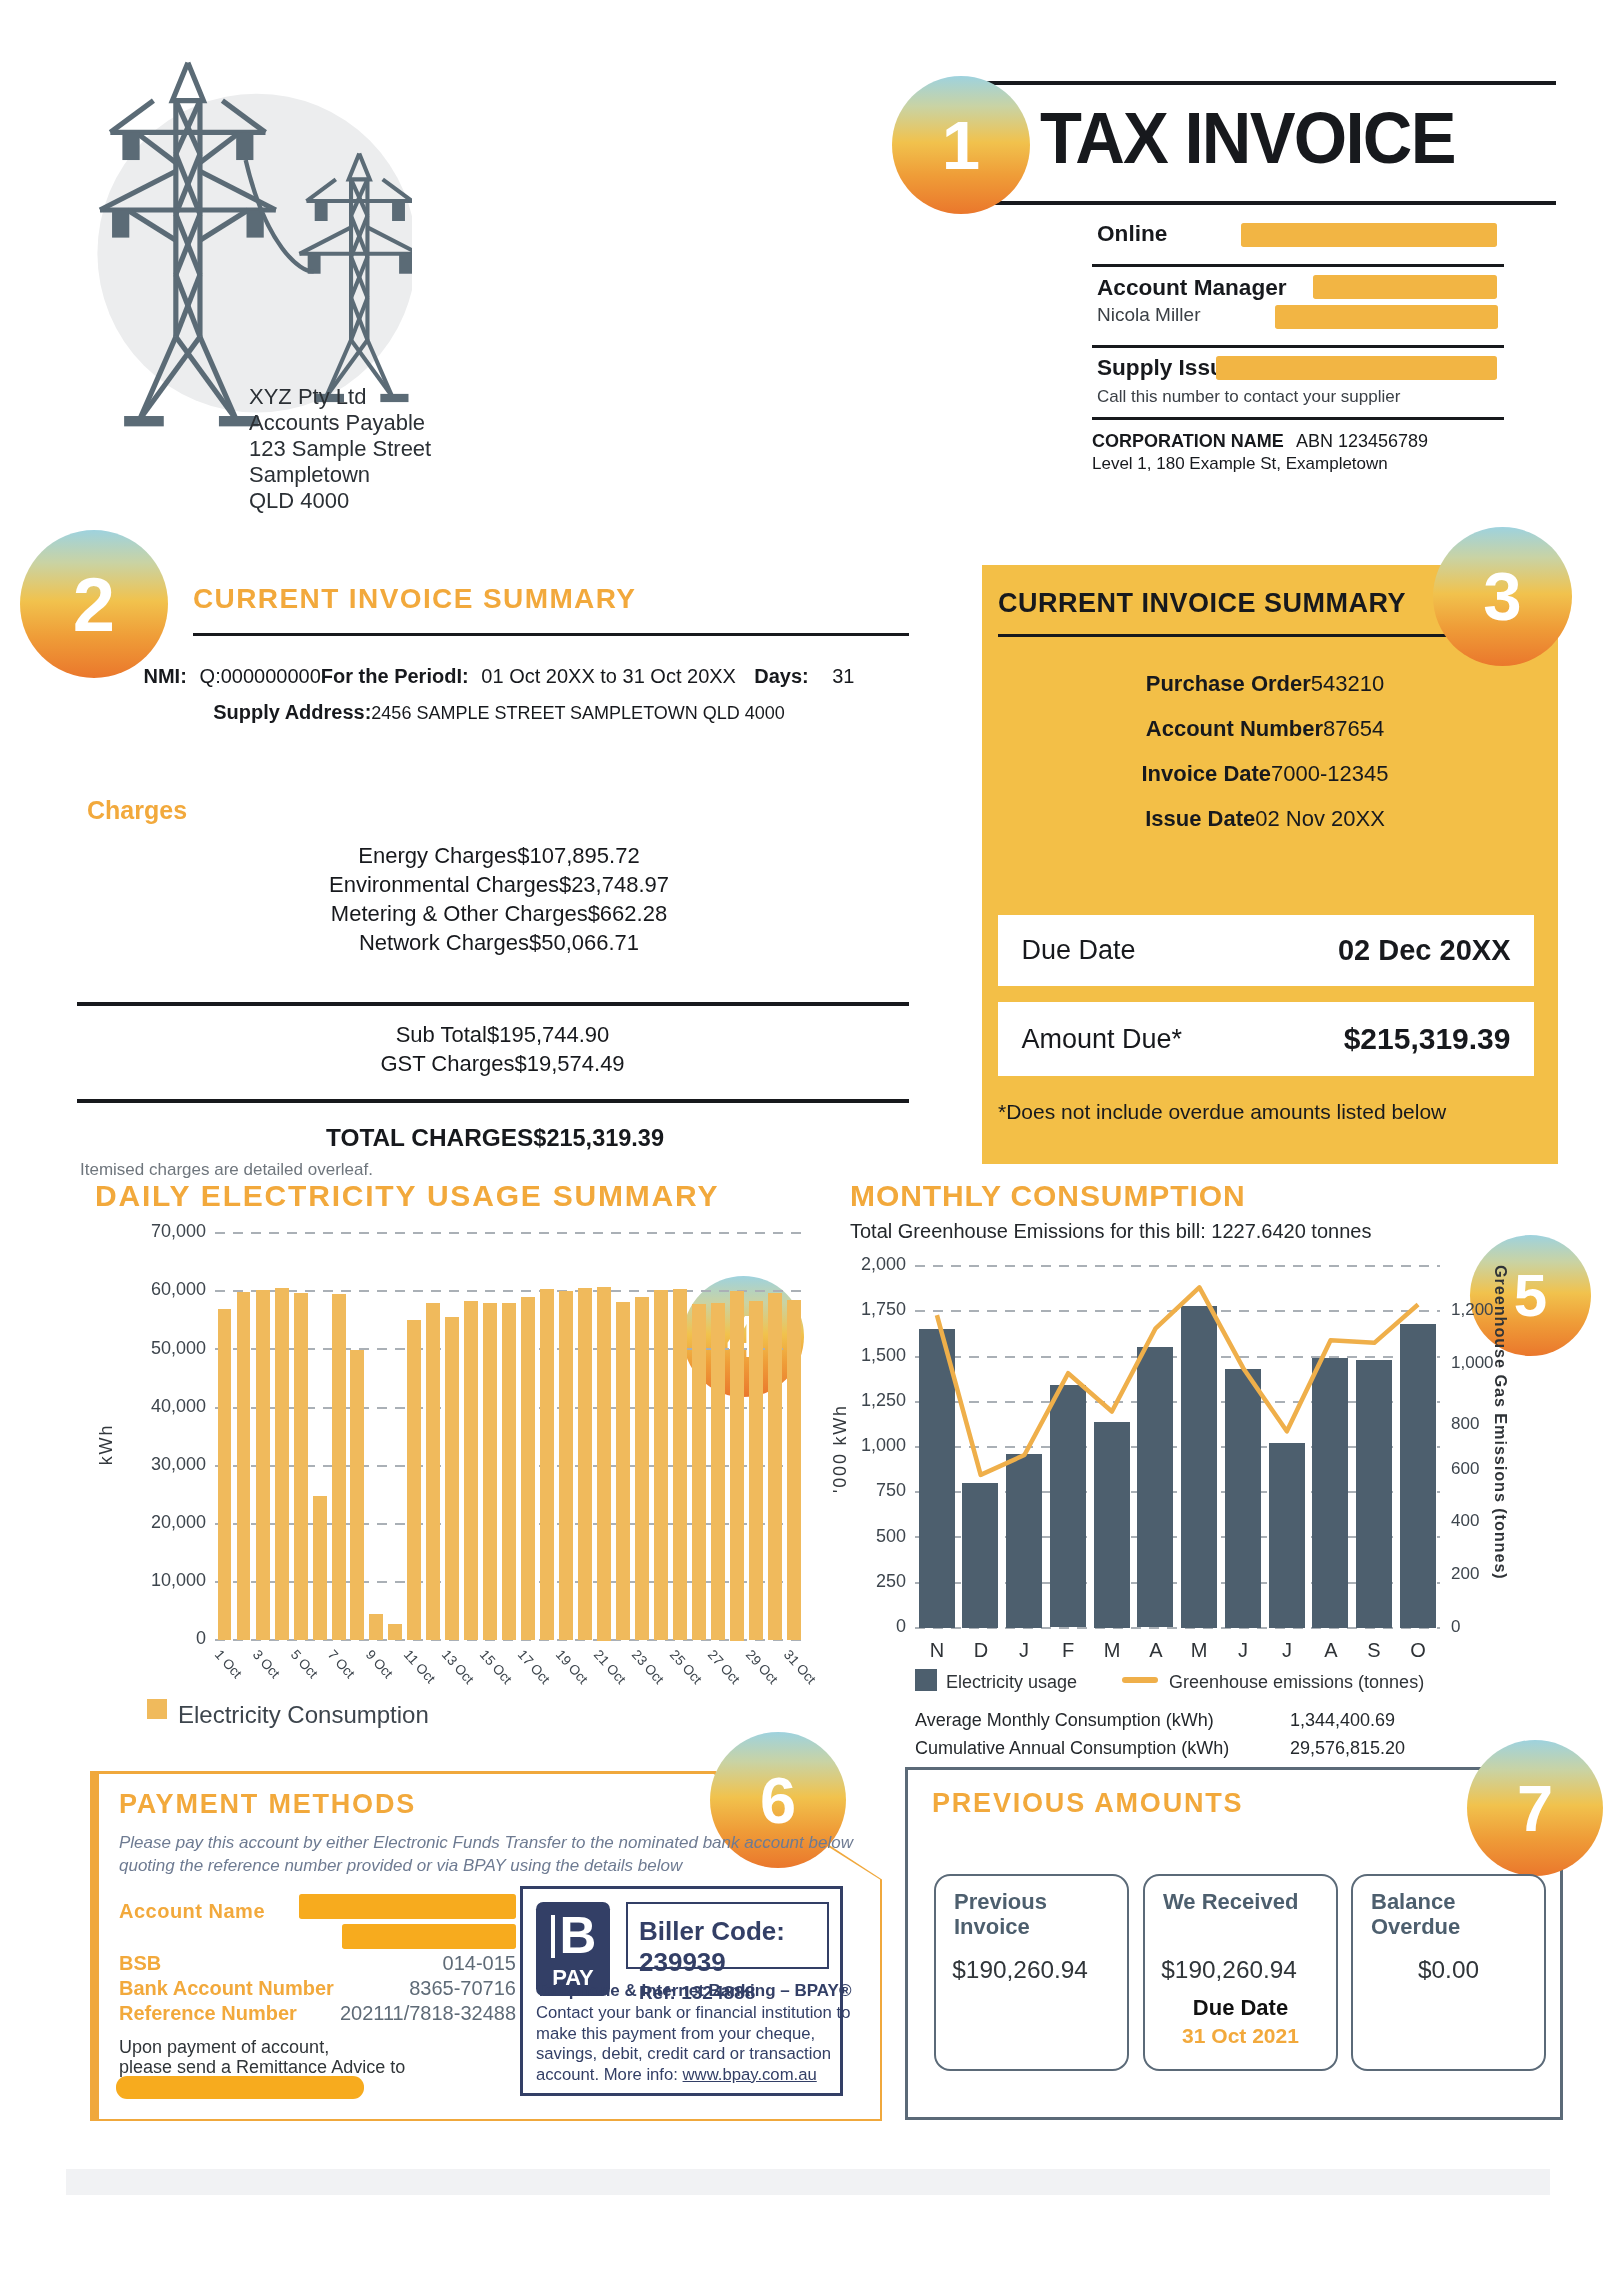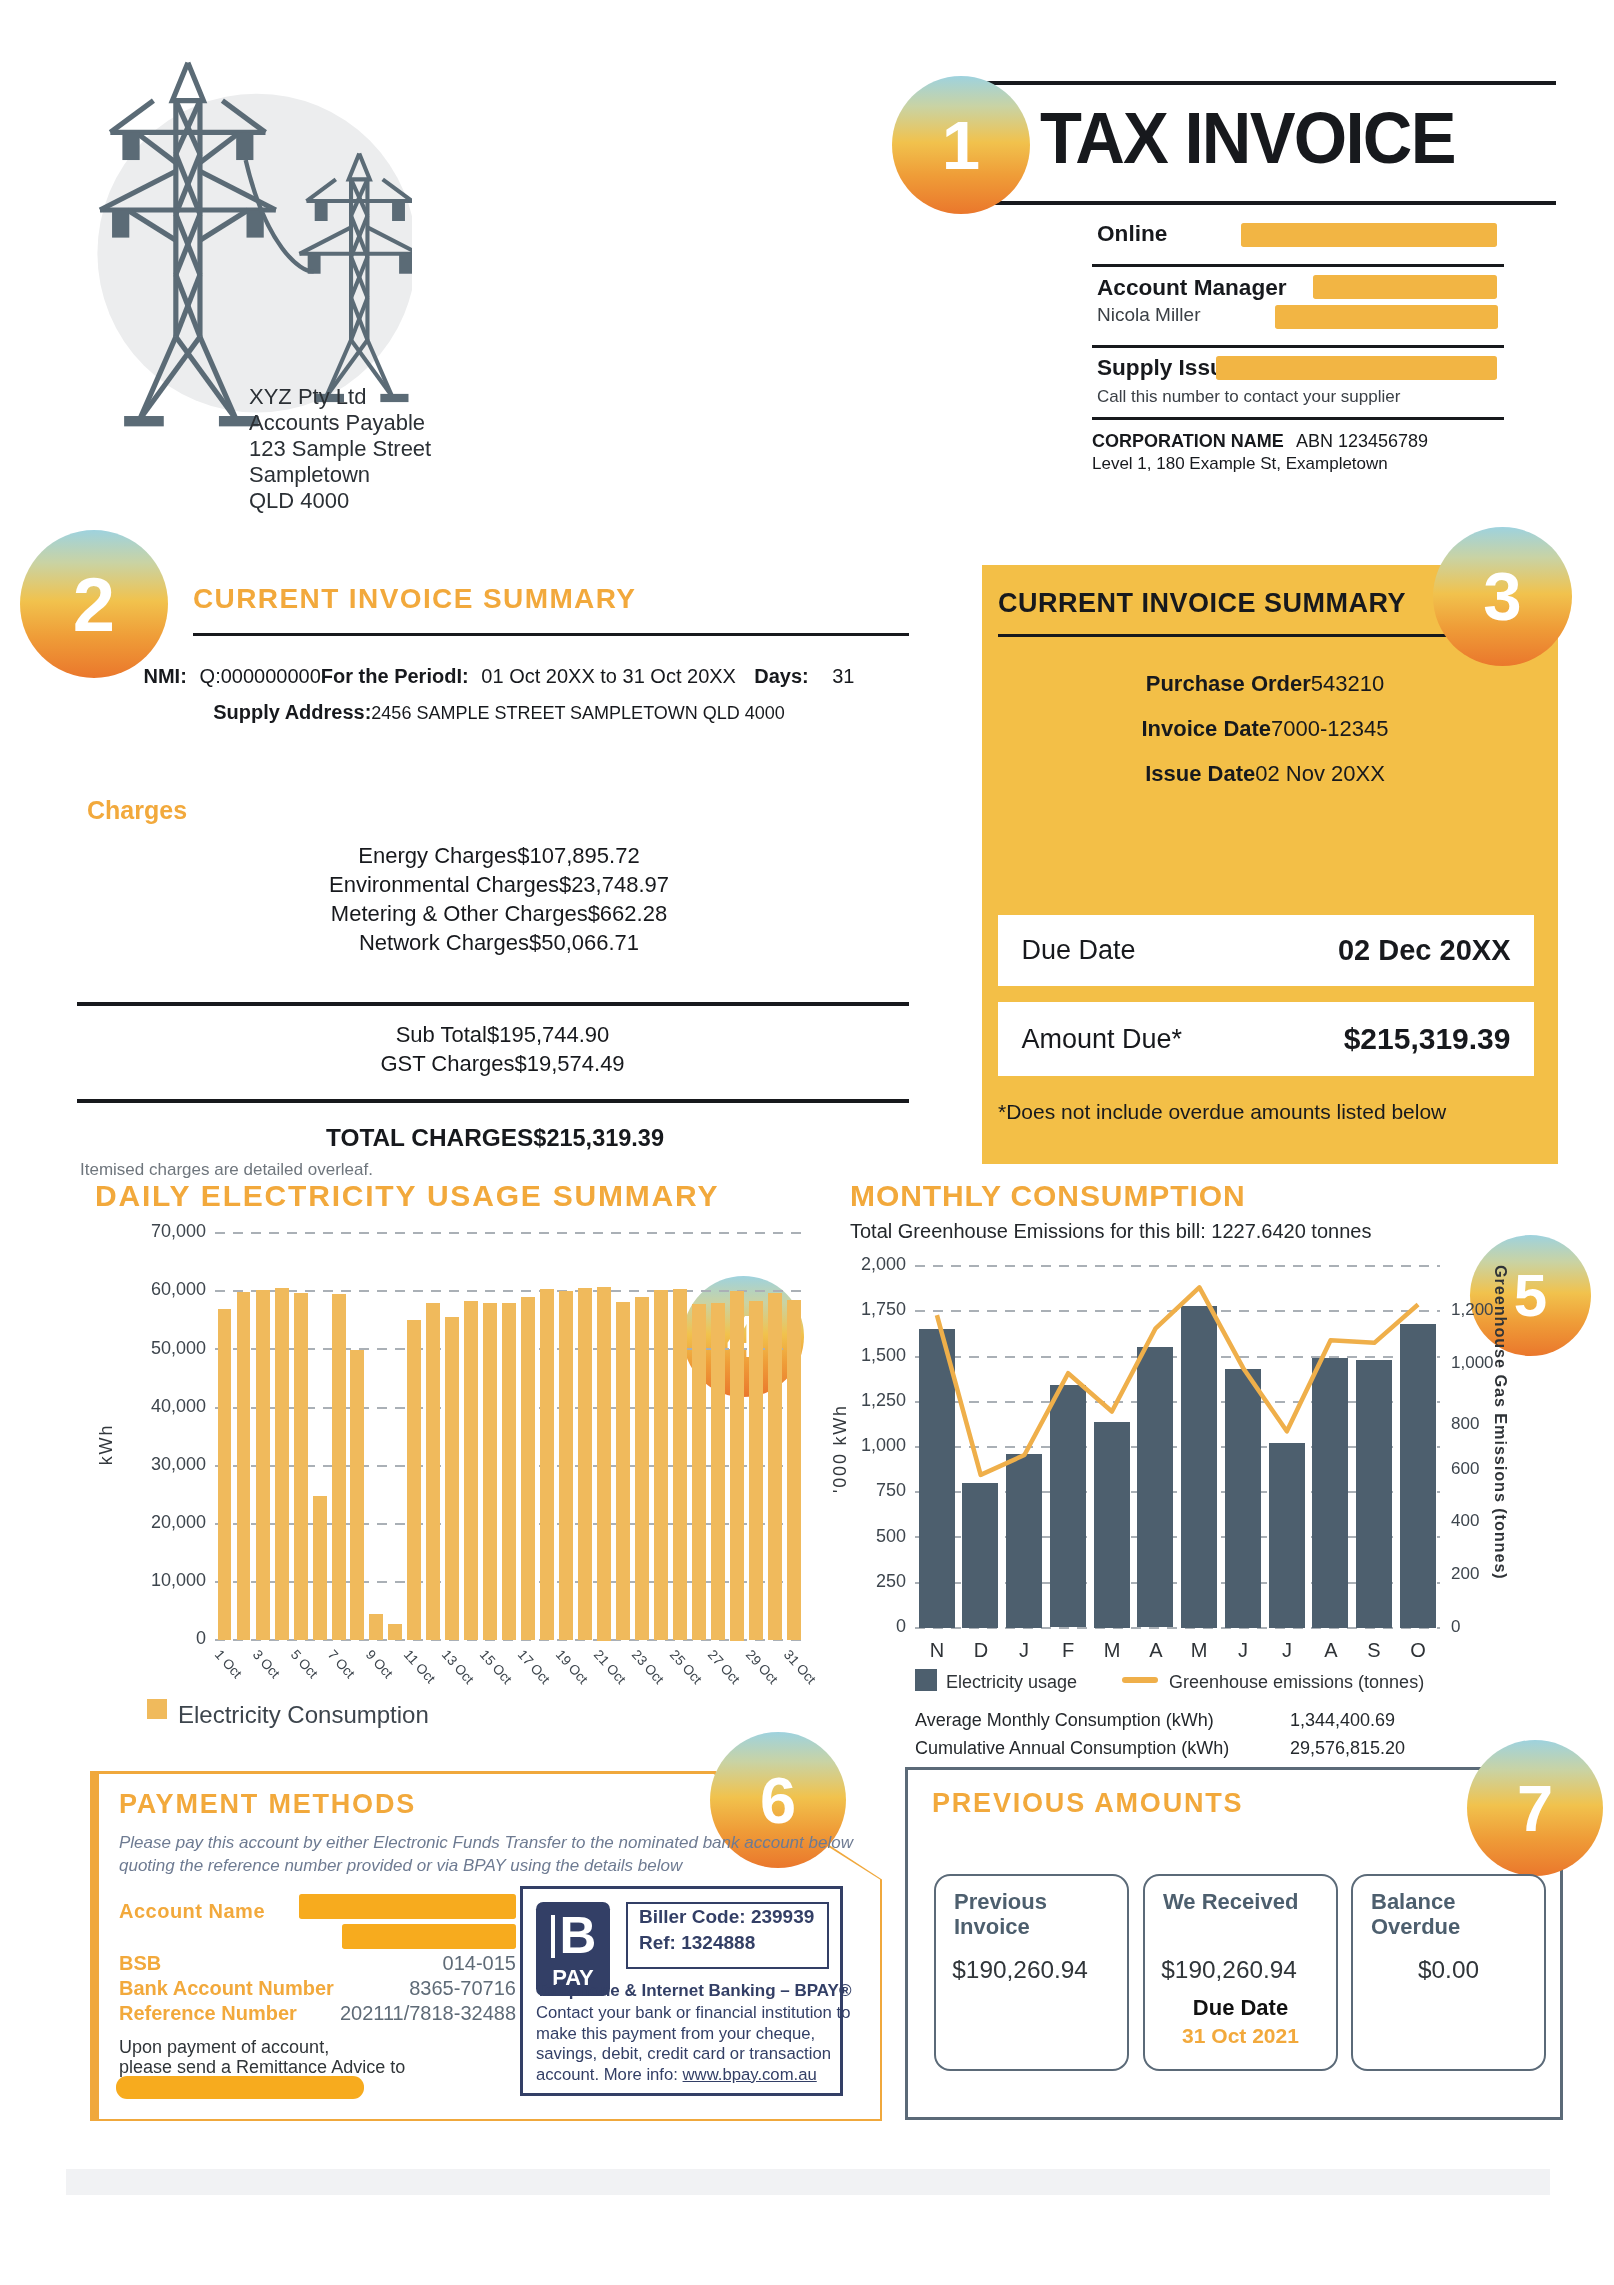--- a/index.html
+++ b/index.html
@@ -207,20 +207,24 @@
   <div class="abs" style="left:982px;top:565px;width:576px;height:599px;background:#F3BF47"></div>
   <div class="abs b" style="left:998px;top:588px;font-size:27px;letter-spacing:0.5px">CURRENT INVOICE SUMMARY</div>
   <div class="rule" style="left:998px;top:634px;width:493px;height:2.7px"></div>
   <div class="badge" style="left:1433px;top:527px;width:139px;height:139px;font-size:69px">3</div>
   <div class="abs" style="left:998px;top:671px;width:534px;font-size:22px">
     <div class="row" style="height:45px">
         <span class="b">Purchase Order</span>
         <span>543210</span>
       </div>
     <div class="row" style="height:45px">
+        <span class="b">Account Number</span>
+        <span>87654</span>
+      </div>
+    <div class="row" style="height:45px">
         <span class="b">Invoice Date</span>
         <span>7000-12345</span>
       </div>
     <div class="row" style="height:45px">
         <span class="b">Issue Date</span>
         <span>02 Nov 20XX</span>
       </div>
   </div>
   <div class="abs" style="left:998px;top:915px;width:536px;height:71px;background:#fff;display:flex;align-items:center;justify-content:space-between;padding:0 23.5px;box-sizing:border-box">
     <span style="font-size:27px">Due Date</span>
@@ -391,21 +395,21 @@
   <div class="abs" style="left:119px;top:2057px;font-size:18px;color:#303539">please send a Remittance Advice to</div>
   <div class="pill-strong" style="left:116px;top:2076px;width:248px;height:22.6px;border-radius:11px"></div>
 
   <div class="bpay-box"></div>
   <div class="abs" style="left:536px;top:1902px;width:74px;height:94px;background:#333F66;border-radius:7.2px;color:#fff;text-align:center">
     <span style="position:absolute;left:23.5px;top:3.6px;font-size:51px;font-weight:700">B</span>
     <span style="position:absolute;left:14.5px;top:12.7px;width:4.5px;height:43px;background:#fff"></span>
     <span style="position:absolute;left:0;right:0;bottom:5.4px;font-size:22px;font-weight:700">PAY</span>
   </div>
   <div class="abs" style="left:626px;top:1902px;width:203px;height:67px;border:2.7px solid #333F66;box-sizing:border-box">
-    <div style="margin:2px 0 0 11px;font-size:19px;font-weight:700;color:#333F66">
+    <div style="margin:12px 0 0 11px;font-size:26px;font-weight:700;color:#333F66">
       <span>Biller Code:</span>
       <span>239939</span>
     </div>
     <div style="margin:3.6px 0 0 11px;font-size:19px;font-weight:700;color:#333F66">
       <span>Ref:</span>
       <span>1324888</span>
     </div>
   </div>
   <div class="abs b navy" style="left:536px;top:1981px;font-size:17px">Telephone &amp; Internet Banking – BPAY®</div>
   <div class="abs navy" style="left:536px;top:2003px;font-size:16.7px">Contact your bank or financial institution to</div>

